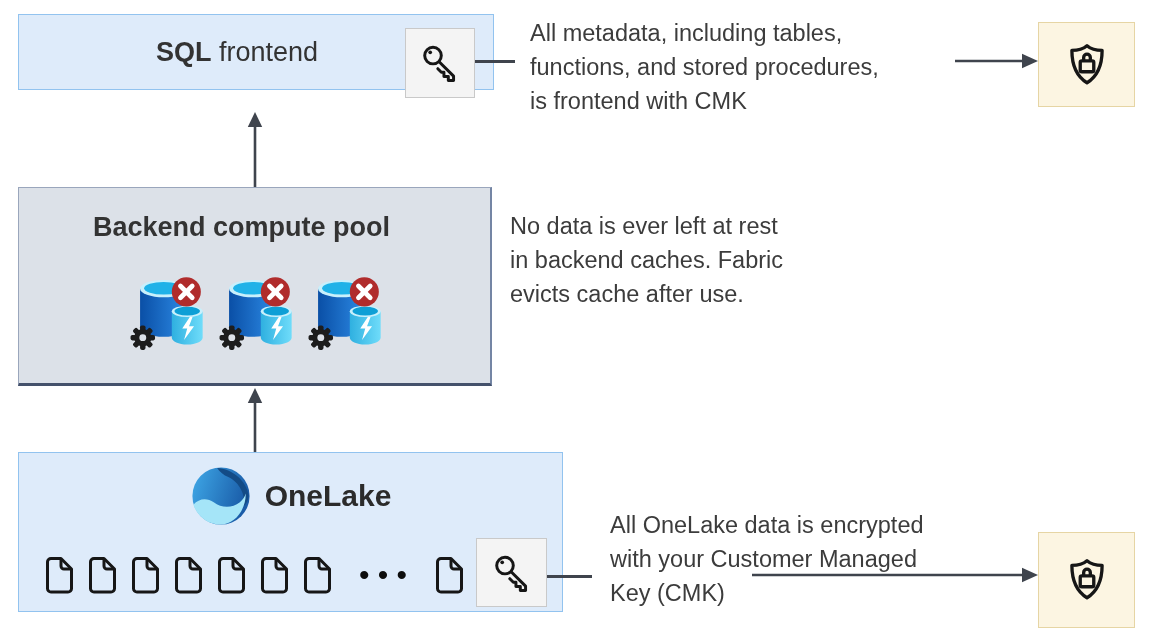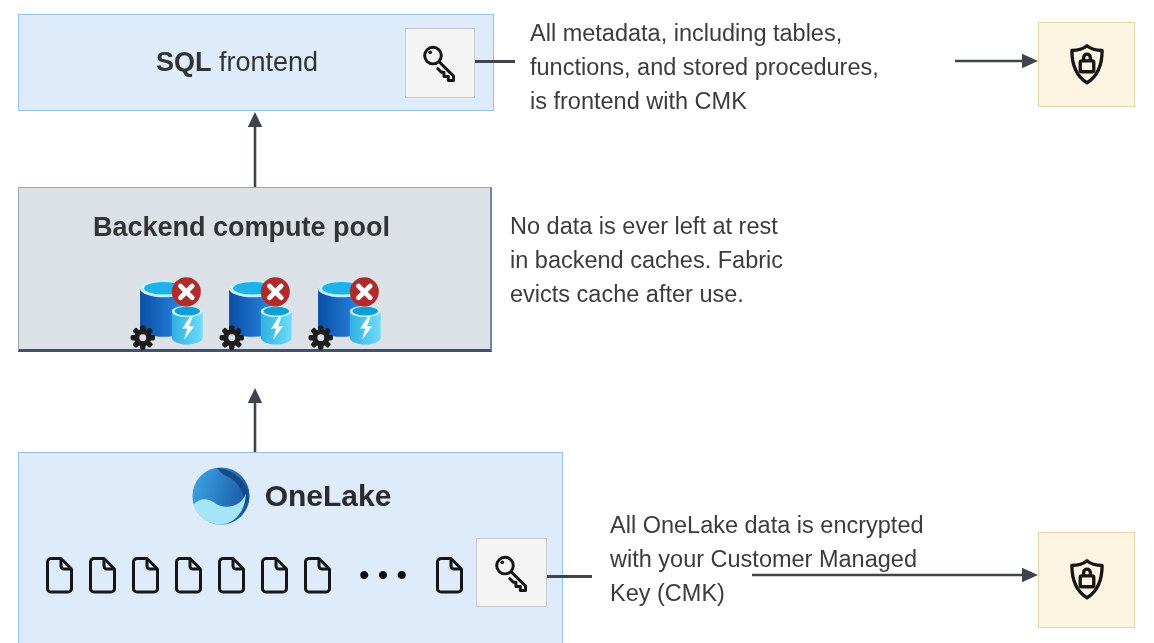--- a/index.html
+++ b/index.html
@@ -1,26 +1,26 @@
 <!DOCTYPE html>
 <html style="--blue-fill: #DEEBFA; --blue-border: #92C3EF; --gray-fill: #DCE1E8; --gray-border: #9AA6BC; --gray-border-right: #7485A4; --gray-border-dark: #44516B; --cream-fill: #FCF5E2; --cream-border: #E6D5A4; --tile-fill: #F4F4F4; --tile-border: #C9C9C9; --text: #3C3C3C; --arrow: #3F444D; --badge-red: #B02C2C;"><head>
 <meta charset="utf-8">
 <style>
   html,body{margin:0;padding:0;background:#fff;}
   .canvas{position:relative;width:1154px;height:643px;background:#ffffff;
           font-family:"Liberation Sans",sans-serif;overflow:hidden;}
   .box{position:absolute;box-sizing:border-box;}
   .box-blue{background:var(--blue-fill,#DEEBFA);border:1.5px solid var(--blue-border,#92C3EF);}
-  .box-sql{left:18px;top:14px;width:476px;height:97px;}
-  .box-backend{left:18px;top:187px;width:474px;height:165px;
+  .box-sql{left:18px;top:14px;width:476px;height:76px;}
+  .box-backend{left:18px;top:187px;width:474px;height:199px;
        background:var(--gray-fill,#DCE1E8);
        border:1px solid var(--gray-border,#9AA6BC);
        border-right:2px solid var(--gray-border-right,#7485A4);
        border-bottom:3px solid var(--gray-border-dark,#44516B);padding-left:29px;}
-  .box-onelake{left:18px;top:452px;width:545px;height:192px;}
+  .box-onelake{left:18px;top:452px;width:545px;height:160px;}
   .sql-title{position:absolute;inset:0;display:flex;align-items:center;justify-content:center;
        padding-right:38px;font-size:27px;color:#333;}
   .sql-title .bold{font-weight:700;white-space:pre;}
   .sql-title .reg{font-weight:400;white-space:pre;}
   .backend-title{position:absolute;top:24px;left:0;right:26px;text-align:center;
        font-weight:700;font-size:27px;color:#333;}
   .key-tile{position:absolute;background:var(--tile-fill,#F4F4F4);
        border:1px solid var(--tile-border,#C9C9C9);box-sizing:border-box;
        display:flex;align-items:center;justify-content:center;}
   .tile-sql-key{left:405px;top:28px;width:70px;height:70px;}

